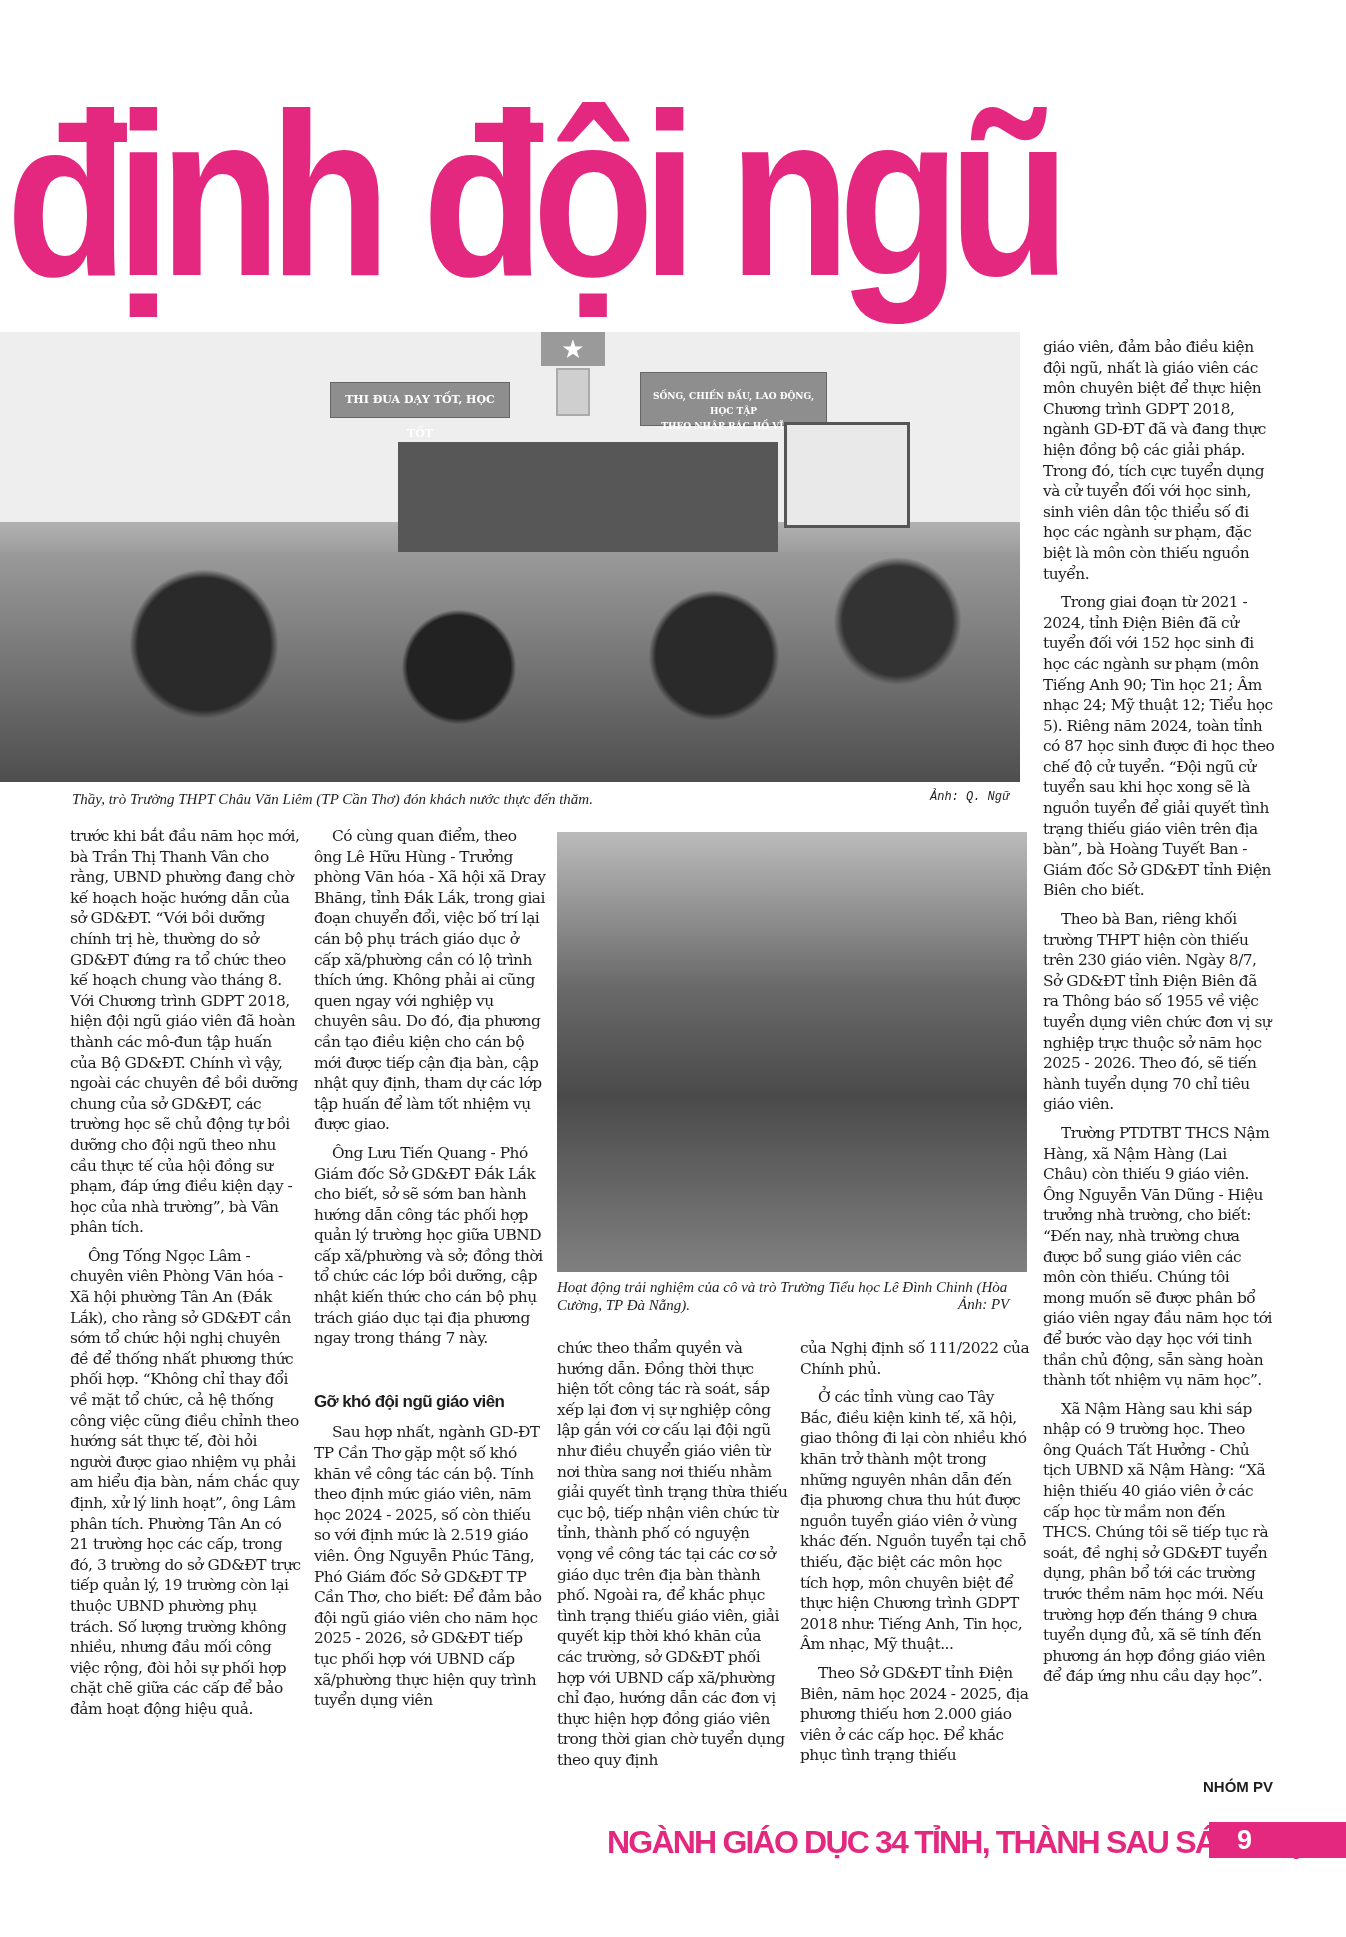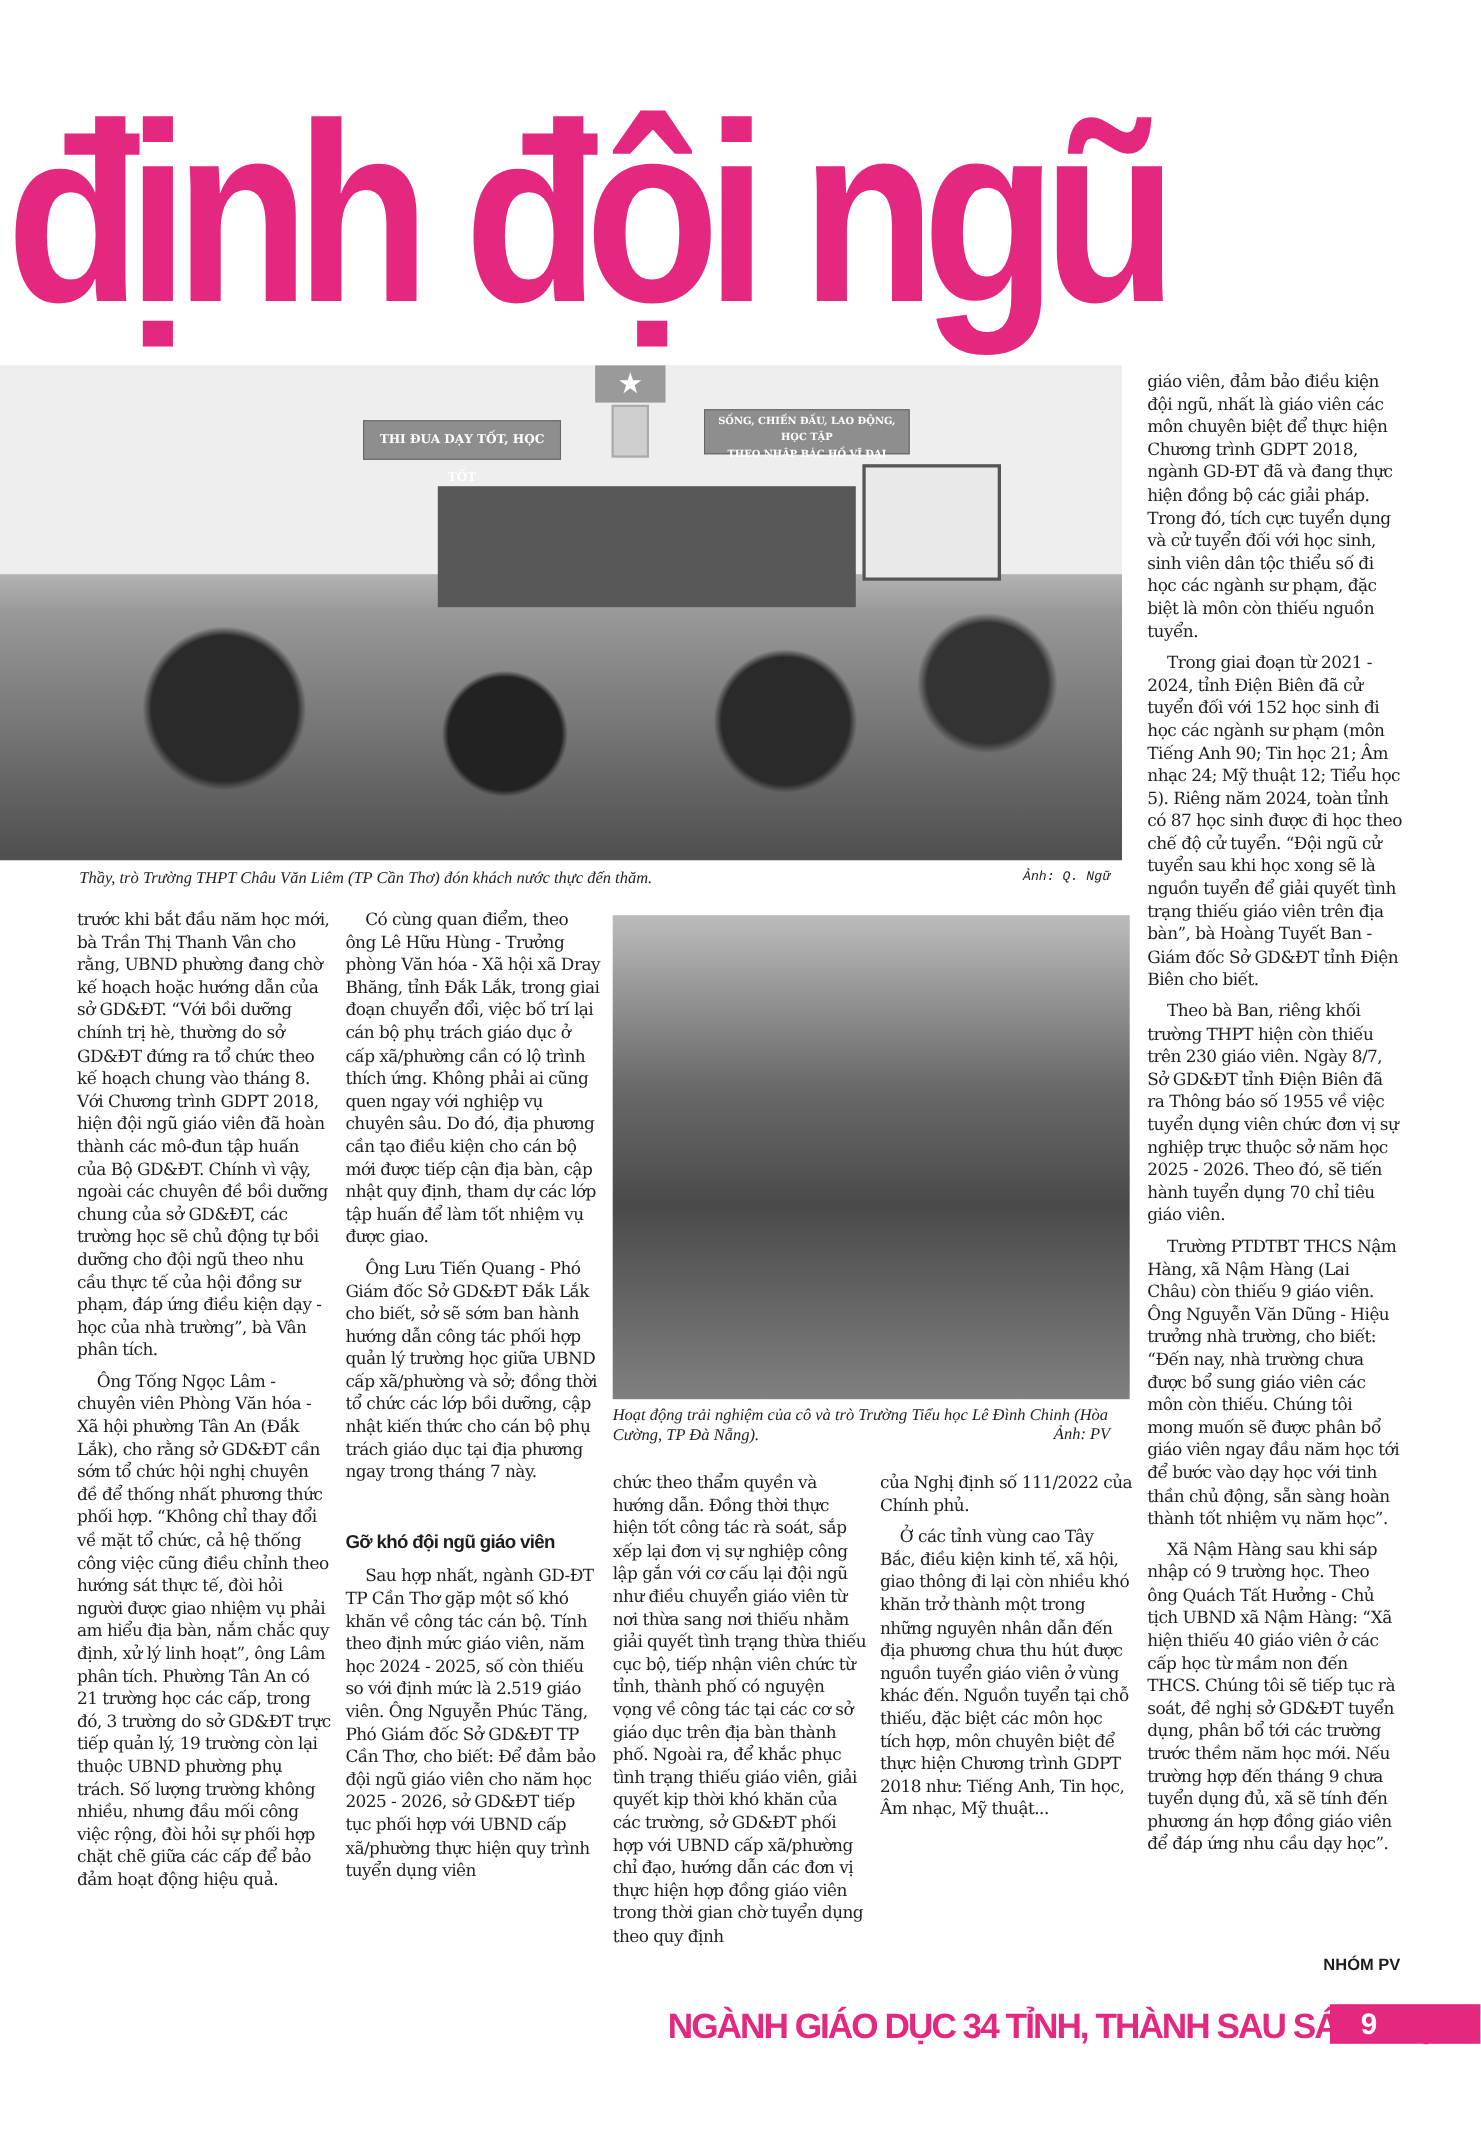--- a/index.html
+++ b/index.html
@@ -6,21 +6,21 @@
   body{width:1346px;height:1937px;position:relative;overflow:hidden;font-family:"DejaVu Serif",serif;color:#1d1d1d;}
   .headline{position:absolute;left:6px;top:70px;font-family:"Liberation Sans",sans-serif;font-weight:700;color:#e4287f;font-size:232px;line-height:250px;letter-spacing:-14px;white-space:nowrap;transform:scaleX(0.86);transform-origin:left top;}
   .photo{position:absolute;background:linear-gradient(180deg,#eee 0%,#d8d8d8 30%,#8a8a8a 55%,#555 80%,#3a3a3a 100%);overflow:hidden;}
   .photo1{left:0;top:332px;width:1020px;height:450px;}
   .photo2{left:557px;top:832px;width:470px;height:440px;background:linear-gradient(180deg,#bbb 0%,#6a6a6a 35%,#4a4a4a 60%,#808080 100%);}
   .wall{position:absolute;left:0;top:0;width:100%;height:190px;background:#eeeeee;}
   .flag{position:absolute;left:541px;top:0;width:64px;height:34px;background:#9a9a9a;color:#fff;text-align:center;font-size:26px;line-height:34px;}
   .portrait{position:absolute;left:556px;top:36px;width:30px;height:44px;background:#cfcfcf;border:2px solid #aaa;}
   .banner{position:absolute;background:#8e8e8e;color:#fff;font-family:"DejaVu Serif",serif;font-weight:700;font-size:12px;text-align:center;border:1px solid #666;}
   .banner1{left:330px;top:50px;width:178px;height:34px;line-height:34px;font-size:11px;}
-  .banner2{left:640px;top:40px;width:185px;height:36px;font-size:9px;line-height:15px;padding-top:3px;}
+  .banner2{left:640px;top:40px;width:185px;height:36px;font-size:9px;line-height:15px;padding-top:16px;}
   .board{position:absolute;left:398px;top:110px;width:380px;height:120px;background:#575757;}
   .screen{position:absolute;left:784px;top:90px;width:120px;height:100px;background:#e9e9e9;border:3px solid #555;}
   .crowd{position:absolute;left:0;top:220px;width:100%;height:230px;background:radial-gradient(circle at 20% 40%,#2a2a2a 0 8%,transparent 9%),radial-gradient(circle at 45% 50%,#222 0 9%,transparent 10%),radial-gradient(circle at 70% 45%,#2a2a2a 0 8%,transparent 9%),radial-gradient(circle at 88% 30%,#333 0 6%,transparent 7%),linear-gradient(180deg,#9a9a9a,#4e4e4e);}
   .cap{position:absolute;font-family:"Liberation Serif",serif;font-style:italic;font-size:15px;color:#222;line-height:18px;}
   .cap1{left:72px;top:790px;}
   .credit1{position:absolute;left:930px;top:790px;font-family:Liberation Mono, monospace;font-style:italic;font-size:12px;}
   .cap2{left:557px;top:1278px;width:470px;}
   .credit2{position:absolute;left:958px;top:1296px;font-family:"Liberation Serif",serif;font-style:italic;font-size:15px;}
   .col{position:absolute;font-size:15.4px;line-height:20.6px;letter-spacing:-0.5px;}
   .col p{margin:0 0 8px 0;text-indent:0;}
@@ -73,20 +73,21 @@
   <p class="ind">Sau hợp nhất, ngành GD-ĐT TP Cần Thơ gặp một số khó khăn về công tác cán bộ. Tính theo định mức giáo viên, năm học 2024 - 2025, số còn thiếu so với định mức là 2.519 giáo viên. Ông Nguyễn Phúc Tăng, Phó Giám đốc Sở GD&amp;ĐT TP Cần Thơ, cho biết: Để đảm bảo đội ngũ giáo viên cho năm học 2025 - 2026, sở GD&amp;ĐT tiếp tục phối hợp với UBND cấp xã/phường thực hiện quy trình tuyển dụng viên</p>
 </div>
 
 <div class="col c3">
   <p>chức theo thẩm quyền và hướng dẫn. Đồng thời thực hiện tốt công tác rà soát, sắp xếp lại đơn vị sự nghiệp công lập gắn với cơ cấu lại đội ngũ như điều chuyển giáo viên từ nơi thừa sang nơi thiếu nhằm giải quyết tình trạng thừa thiếu cục bộ, tiếp nhận viên chức từ tỉnh, thành phố có nguyện vọng về công tác tại các cơ sở giáo dục trên địa bàn thành phố. Ngoài ra, để khắc phục tình trạng thiếu giáo viên, giải quyết kịp thời khó khăn của các trường, sở GD&amp;ĐT phối hợp với UBND cấp xã/phường chỉ đạo, hướng dẫn các đơn vị thực hiện hợp đồng giáo viên trong thời gian chờ tuyển dụng theo quy định</p>
 </div>
 
 <div class="col c4">
   <p>của Nghị định số 111/2022 của Chính phủ.</p>
   <p class="ind">Ở các tỉnh vùng cao Tây Bắc, điều kiện kinh tế, xã hội, giao thông đi lại còn nhiều khó khăn trở thành một trong những nguyên nhân dẫn đến địa phương chưa thu hút được nguồn tuyển giáo viên ở vùng khác đến. Nguồn tuyển tại chỗ thiếu, đặc biệt các môn học tích hợp, môn chuyên biệt để thực hiện Chương trình GDPT 2018 như: Tiếng Anh, Tin học, Âm nhạc, Mỹ thuật...</p>
+  <p class="ind">Theo Sở GD&amp;ĐT tỉnh Điện Biên, năm học 2024 - 2025, địa phương thiếu hơn 2.000 giáo viên ở các cấp học. Để khắc phục tình trạng thiếu</p>
 </div>
 
 <div class="col c5">
   <p>giáo viên, đảm bảo điều kiện đội ngũ, nhất là giáo viên các môn chuyên biệt để thực hiện Chương trình GDPT 2018, ngành GD-ĐT đã và đang thực hiện đồng bộ các giải pháp. Trong đó, tích cực tuyển dụng và cử tuyển đối với học sinh, sinh viên dân tộc thiểu số đi học các ngành sư phạm, đặc biệt là môn còn thiếu nguồn tuyển.</p>
   <p class="ind">Trong giai đoạn từ 2021 - 2024, tỉnh Điện Biên đã cử tuyển đối với 152 học sinh đi học các ngành sư phạm (môn Tiếng Anh 90; Tin học 21; Âm nhạc 24; Mỹ thuật 12; Tiểu học 5). Riêng năm 2024, toàn tỉnh có 87 học sinh được đi học theo chế độ cử tuyển. “Đội ngũ cử tuyển sau khi học xong sẽ là nguồn tuyển để giải quyết tình trạng thiếu giáo viên trên địa bàn”, bà Hoàng Tuyết Ban - Giám đốc Sở GD&amp;ĐT tỉnh Điện Biên cho biết.</p>
   <p class="ind">Theo bà Ban, riêng khối trường THPT hiện còn thiếu trên 230 giáo viên. Ngày 8/7, Sở GD&amp;ĐT tỉnh Điện Biên đã ra Thông báo số 1955 về việc tuyển dụng viên chức đơn vị sự nghiệp trực thuộc sở năm học 2025 - 2026. Theo đó, sẽ tiến hành tuyển dụng 70 chỉ tiêu giáo viên.</p>
   <p class="ind">Trường PTDTBT THCS Nậm Hàng, xã Nậm Hàng (Lai Châu) còn thiếu 9 giáo viên. Ông Nguyễn Văn Dũng - Hiệu trưởng nhà trường, cho biết: “Đến nay, nhà trường chưa được bổ sung giáo viên các môn còn thiếu. Chúng tôi mong muốn sẽ được phân bổ giáo viên ngay đầu năm học tới để bước vào dạy học với tinh thần chủ động, sẵn sàng hoàn thành tốt nhiệm vụ năm học”.</p>
   <p class="ind">Xã Nậm Hàng sau khi sáp nhập có 9 trường học. Theo ông Quách Tất Hưởng - Chủ tịch UBND xã Nậm Hàng: “Xã hiện thiếu 40 giáo viên ở các cấp học từ mầm non đến THCS. Chúng tôi sẽ tiếp tục rà soát, đề nghị sở GD&amp;ĐT tuyển dụng, phân bổ tới các trường trước thềm năm học mới. Nếu trường hợp đến tháng 9 chưa tuyển dụng đủ, xã sẽ tính đến phương án hợp đồng giáo viên để đáp ứng nhu cầu dạy học”.</p>
 </div>
 

